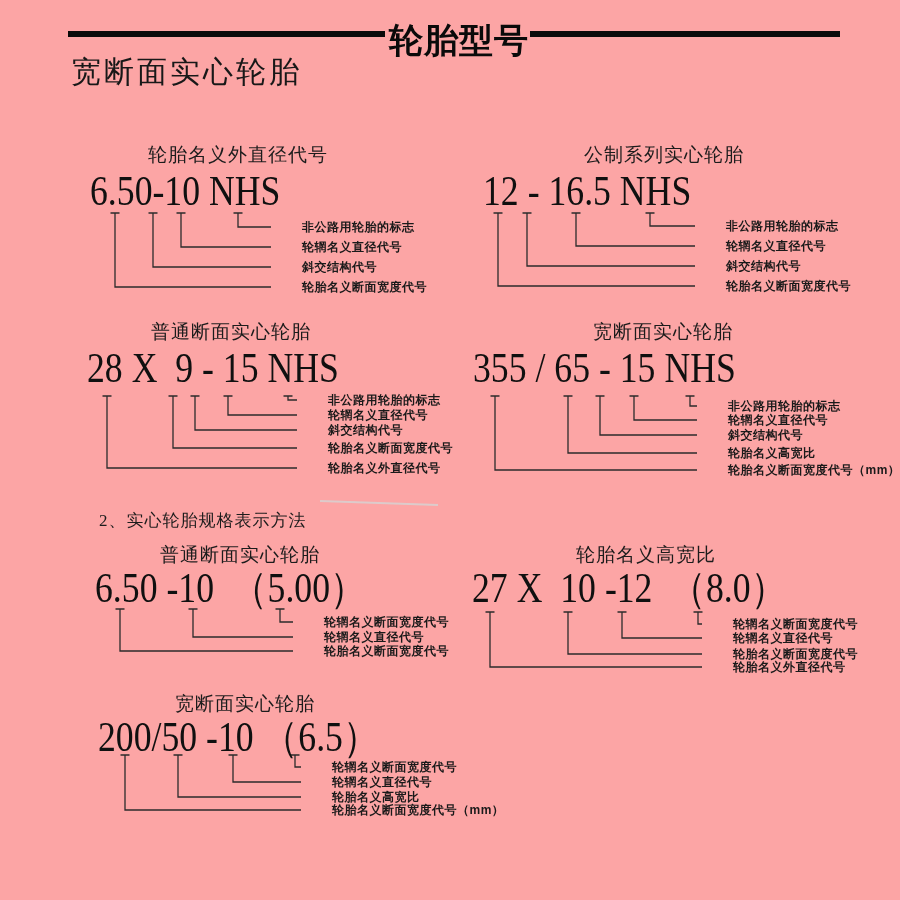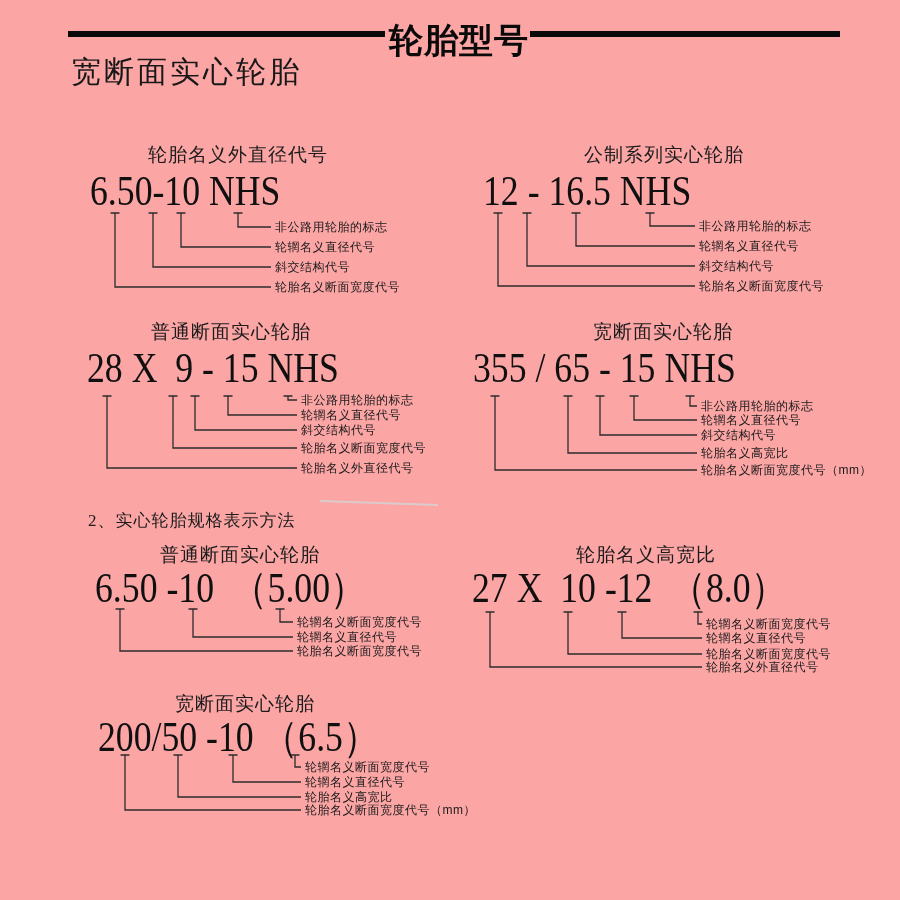--- a/index.html
+++ b/index.html
@@ -20,36 +20,36 @@
   }
   .dtitle{
     position:absolute;font-size:19px;letter-spacing:1px;white-space:pre;
     transform:translateX(-50%);color:#1c1c1c;
   }
   .spec{
     position:absolute;font-size:42px;line-height:42px;white-space:pre;
     transform:scaleX(0.85);transform-origin:0 0;color:#101010;
   }
   .clabel{
-    position:absolute;font-family:"Liberation Sans",sans-serif;font-weight:400;
-    font-size:12px;line-height:14px;white-space:pre;letter-spacing:0.5px;color:#1a1a1a;
+    position:absolute;font-family:"Liberation Sans",sans-serif;font-weight:700;
+    font-size:12px;line-height:14px;white-space:pre;letter-spacing:0.5px;color:#1a1a1a;margin-left:27px;
   }
   svg{position:absolute;left:0;top:0;}
 </style>
 </head>
 <body>
 
 <div id="canvas">
   <div class="rule" style="left:68px;top:31px;width:317px;"></div>
   <div class="rule" style="left:530px;top:31px;width:310px;"></div>
   <div class="banner-title" style="left:459px;top:18px;">轮胎型号</div>
 
   <div class="page-heading" style="left:71px;top:52px;">宽断面实心轮胎</div>
 
-  <div class="section-heading" style="left:88px;top:509px;font-family:Liberation Serif, serif;">2、实心轮胎规格表示方法</div>
+  <div class="section-heading" style="left:99px;top:509px;font-family:Liberation Serif, serif;">2、实心轮胎规格表示方法</div>
 
   <svg id="lines" width="900" height="900" viewBox="0 0 900 900">
     <path d="M320 501 L438 505" stroke="#d4d4d4" stroke-width="2" fill="none" opacity="0.8"></path>
     <g id="lineGroup" stroke="#2b2b2b" stroke-width="1.3" fill="none">
         <path d="M233.5 213 H242.5 M238 213 V227 H271 M176.5 213 H185.5 M181 213 V247 H271 M148.5 213 H157.5 M153 213 V267 H271 M110.5 213 H119.5 M115 213 V287 H271"></path>
         <path d="M645.5 213 H654.5 M650 213 V226 H695 M571.5 213 H580.5 M576 213 V246 H695 M522.5 213 H531.5 M527 213 V266 H695 M493.5 213 H502.5 M498 213 V286 H695"></path>
         <path d="M283.5 396 H292.5 M288 396 V400 H297 M223.5 396 H232.5 M228 396 V415 H297 M190.5 396 H199.5 M195 396 V430 H297 M168.5 396 H177.5 M173 396 V448 H297 M102.5 396 H111.5 M107 396 V468 H297"></path>
         <path d="M685.5 396 H694.5 M690 396 V406 H697 M629.5 396 H638.5 M634 396 V420 H697 M595.5 396 H604.5 M600 396 V435 H697 M563.5 396 H572.5 M568 396 V453 H697 M490.5 396 H499.5 M495 396 V470 H697"></path>
         <path d="M275.5 609 H284.5 M280 609 V622 H293 M188.5 609 H197.5 M193 609 V637 H293 M115.5 609 H124.5 M120 609 V651 H293"></path>
         <path d="M693.5 612 H702.5 M698 612 V624 H702 M617.5 612 H626.5 M622 612 V638 H702 M563.5 612 H572.5 M568 612 V654 H702 M485.5 612 H494.5 M490 612 V667 H702"></path>

